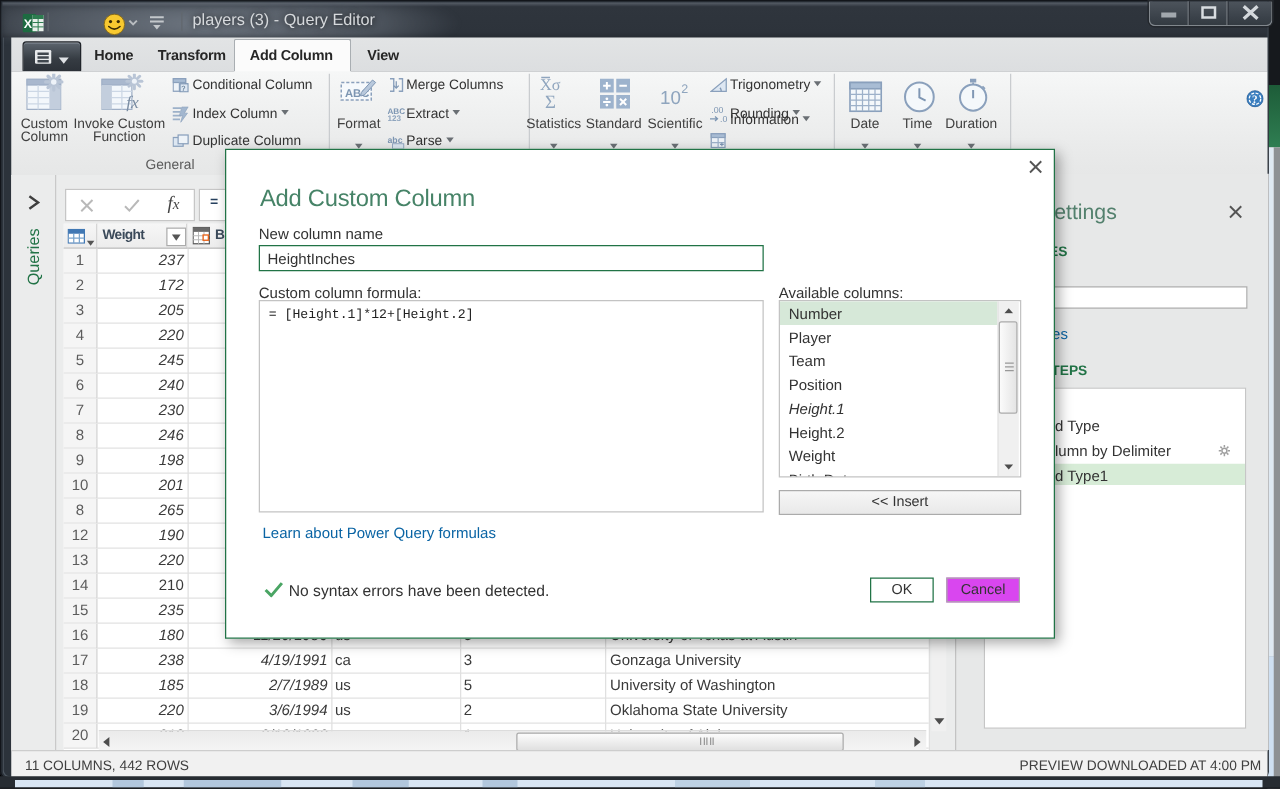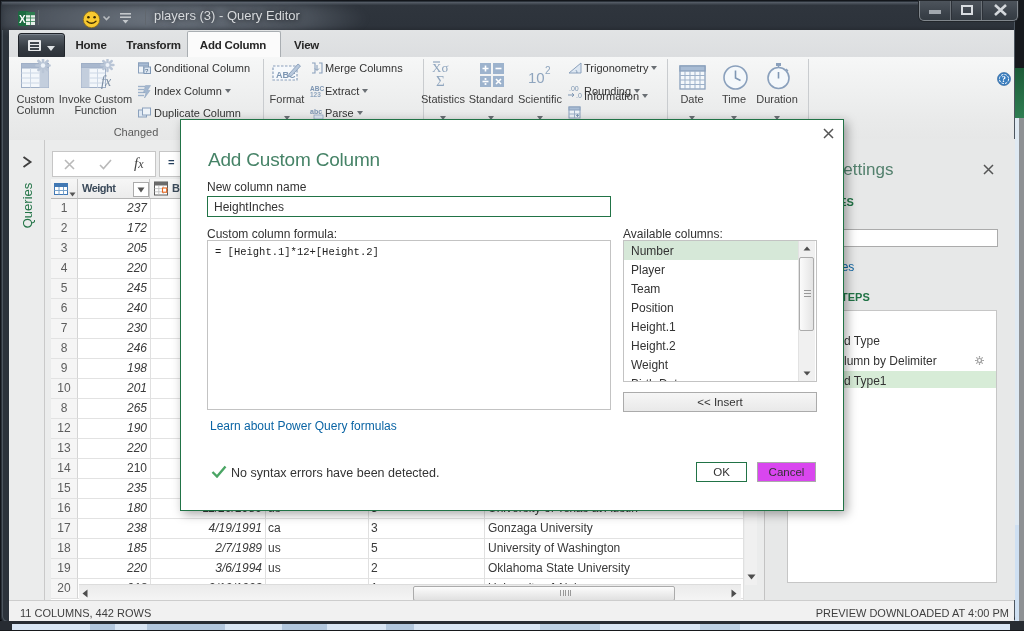--- a/index.html
+++ b/index.html
@@ -300,21 +300,21 @@
     <svg class="abs" style="left:756px;top:5px" width="27" height="29" viewBox="0 0 27 29">
       <circle cx="13.5" cy="16" r="10.5" fill="#f4f8fb" stroke="#8aa0bc" stroke-width="1.6"></circle>
       <rect x="11" y="1" width="5" height="3" fill="#8aa0bc"></rect>
       <line x1="13.5" y1="4" x2="13.5" y2="6" stroke="#8aa0bc" stroke-width="1.4"></line>
       <path d="M13.5 10 L13.5 16.5" stroke="#7f97b4" stroke-width="1.6"></path>
       <line x1="21" y1="7" x2="23" y2="9" stroke="#8aa0bc" stroke-width="1.3"></line>
     </svg>
     <div class="rbig-label" style="left:737px;top:37px;width:62px;">Duration</div>
     <div class="abs" style="left:765px;top:51px;"><span class="dar"></span></div>
 
-    <div class="rlabel" style="left:91px;width:72px;">Changed</div>
+    <div class="rlabel" style="left:91px;width:72px;">General</div>
 
     <svg class="abs" style="left:988px;top:15px" width="14" height="14" viewBox="0 0 14 14">
       <circle cx="7" cy="7" r="6.5" fill="#3a7ebf" stroke="#2a5e95" stroke-width="0.6"></circle>
       <circle cx="7" cy="7" r="4.6" fill="none" stroke="#fff" stroke-width="1" stroke-dasharray="2.4 1.2"></circle>
       <text x="4.5" y="10.3" font-size="9" font-weight="bold" fill="#fff" font-family="Liberation Serif">?</text>
     </svg>
   </div>
   <div id="contentbg"></div>
   <div id="queries-pane">
       <svg class="abs" style="left:12px;top:16px" width="12" height="12" viewBox="0 0 12 12">
@@ -518,21 +518,21 @@
     <div class="abs" style="left:26px;top:120px;width:402px;height:168px;background:#fff;border:1px solid #c3c3c3;">
       <div class="abs" style="left:7px;top:5px;font-family:'Liberation Mono',monospace;font-size:10.5px;color:#222;">= [Height.1]*12+[Height.2]</div>
     </div>
     <div class="abs" style="left:442px;top:107px;font-size:12px;color:#333;">Available columns:</div>
     <div class="abs" style="left:442px;top:120px;width:192px;height:140px;background:#fff;border:1px solid #c3c3c3;overflow:hidden;">
       <div class="abs" style="left:0;top:0;width:174px;height:19px;background:#d6e8d8;"></div>
       <div class="abs" style="left:7px;top:3px;font-size:12px;color:#333;">Number</div>
       <div class="abs" style="left:7px;top:22px;font-size:12px;color:#333;">Player</div>
       <div class="abs" style="left:7px;top:41px;font-size:12px;color:#333;">Team</div>
       <div class="abs" style="left:7px;top:60px;font-size:12px;color:#333;">Position</div>
-      <div class="abs" style="left:7px;top:79px;font-size:12px;color:#333;">Height.1</div>
+      <div class="abs" style="left:7px;top:79px;font-size:12px;color:#333;font-style:italic;">Height.1</div>
       <div class="abs" style="left:7px;top:98px;font-size:12px;color:#333;">Height.2</div>
       <div class="abs" style="left:7px;top:117px;font-size:12px;color:#333;">Weight</div>
       <div class="abs" style="left:7px;top:136px;font-size:12px;color:#333;">Birth Date</div>
       <div class="abs" style="left:174px;top:0;width:16px;height:140px;background:#f0f0f0;border-left:1px solid #e2e2e2;">
         <svg class="abs" style="left:4px;top:5px" width="8" height="5" viewBox="0 0 8 5">
             <path d="M0.5 4.5 L7.5 4.5 L4 0.5 Z" fill="#4d4d4d"></path>
           </svg>
         <div class="abs" style="left:0px;top:16px;width:15px;height:74px;background:linear-gradient(90deg,#fbfbfb,#e4e4e4);border:1px solid #ababab;border-radius:2px;box-sizing:border-box;">
           <div class="abs" style="left:4px;top:32px;width:7px;height:1px;background:#999;"></div>
           <div class="abs" style="left:4px;top:35px;width:7px;height:1px;background:#999;"></div>

